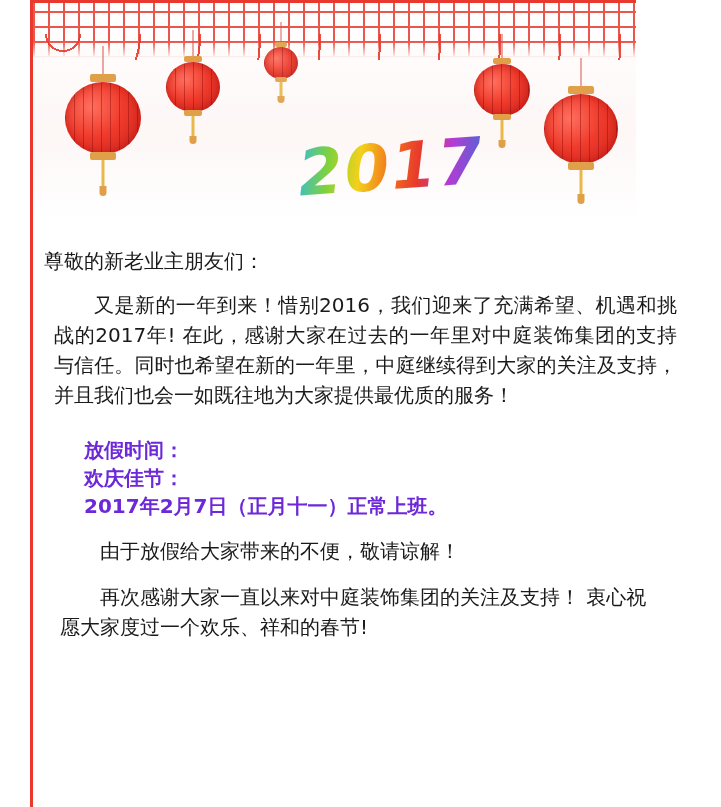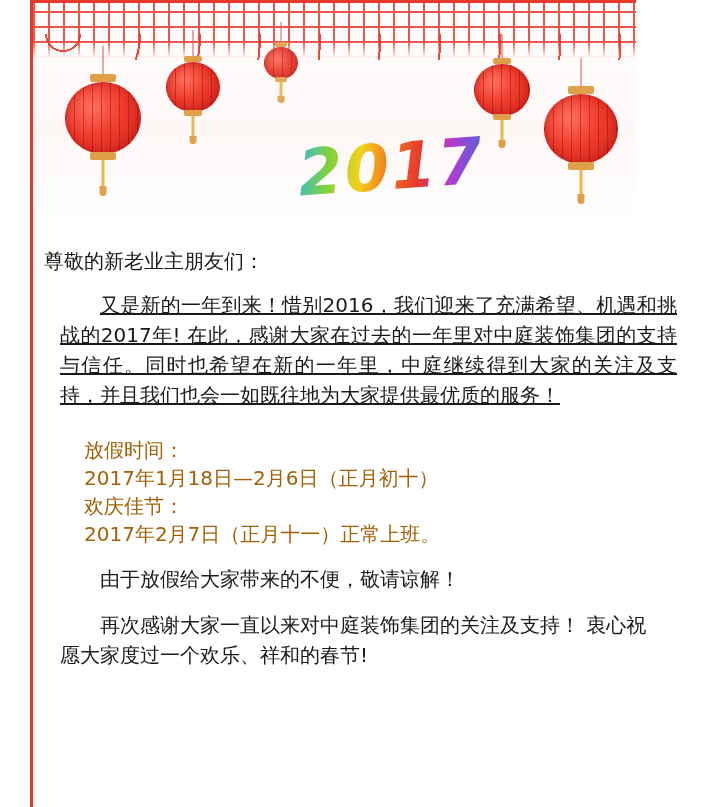--- a/index.html
+++ b/index.html
@@ -161,34 +161,33 @@
     padding: 24px 44px 0 44px;
     font-size: 20px;
     line-height: 30px;
     color: #1a1a1a;
     font-family: "DejaVu Sans", sans-serif;
   }
   .salutation {
     margin: 0 0 14px 0;
   }
   .para {
-    margin: 0 0 14px 16px;
+    margin: 0 0 14px 10px;
     text-indent: 2em;
     text-align: justify;
-    text-decoration: underline;
   }
   .red {
     color: #e8100d;
     font-weight: bold;
   }
   .holiday-block {
     margin: 26px 0 12px 0;
     padding-left: 2em;
-    color: #a16207;
-    font-weight: normal;
+    color: #6d28d9;
+    font-weight: bold;
     line-height: 28px;
   }
   .holiday-block div {
     white-space: nowrap;
   }
   .closing {
     margin: 16px;
     text-indent: 2em;
   }
   .closing.tight {
@@ -271,21 +270,20 @@
   <div class="letter">
 
     <p class="salutation">尊敬的新老业主朋友们：</p>
 
     <p class="para">又是新的一年到来！惜别2016，我们迎来了充满希望、机遇和挑战的2017年! 在此，感谢大家在过去的一年里对中庭装饰集团的支持与信任。同时也希望在新的一年里，中庭继续得到大家的关注及支持，并且我们也会一如既往地为大家提供最优质的服务！</p>
 
 
 
     <div class="holiday-block">
       <div>放假时间：</div>
-      <div>2017年1月18日—2月6日（正月初十）</div>
       <div>欢庆佳节：</div>
       <div>2017年2月7日（正月十一）正常上班。</div>
     </div>
 
     <p class="closing">由于放假给大家带来的不便，敬请谅解！</p>
     <p class="closing tight">再次感谢大家一直以来对中庭装饰集团的关注及支持！  衷心祝愿大家度过一个欢乐、祥和的春节!</p>
 
   </div>
 </div>
 

